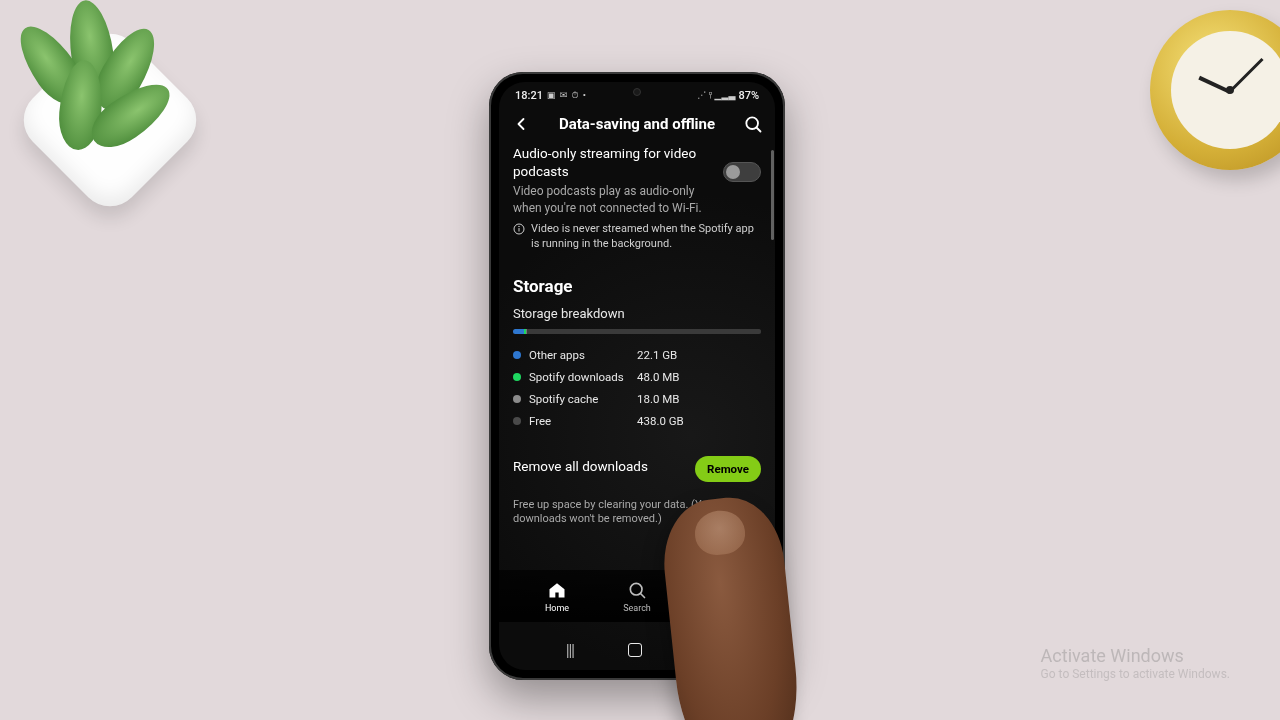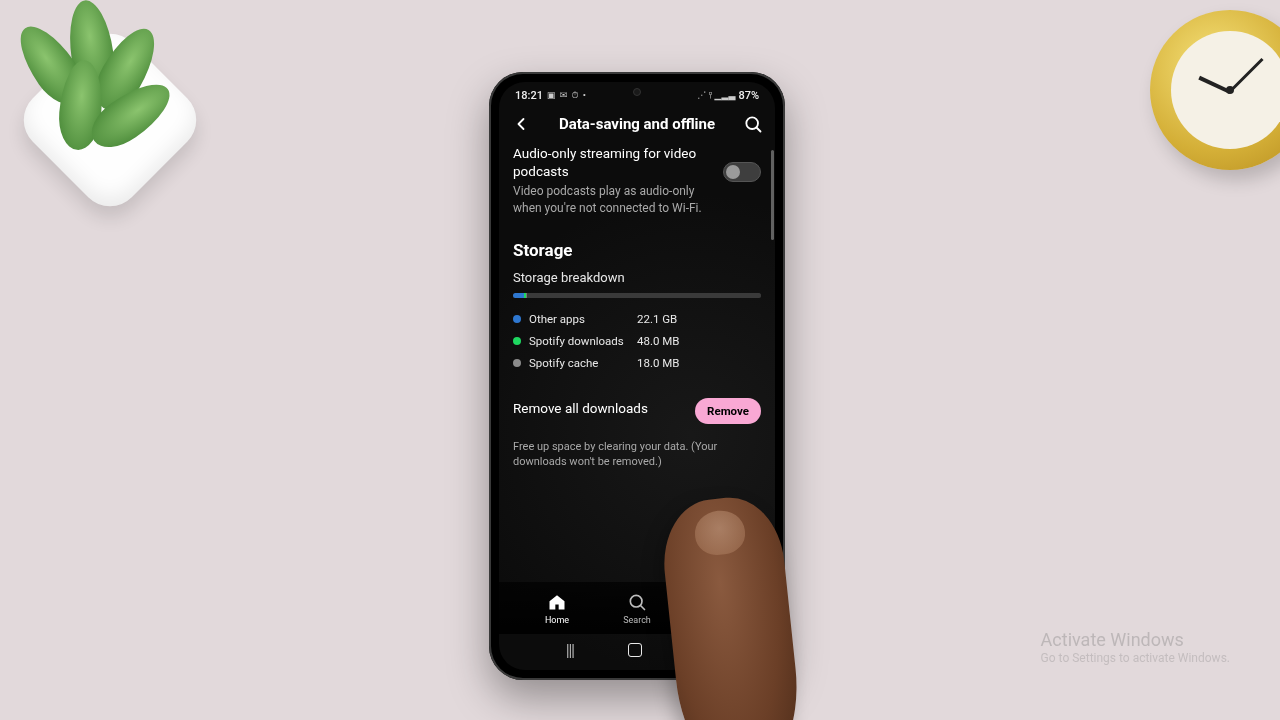--- a/index.html
+++ b/index.html
@@ -50,21 +50,21 @@
     width: 118px; height: 118px;
     border-radius: 50%;
     background: #f5f1e6;
     position: relative;
   }
   .clock .hand { position:absolute; left:50%; top:50%; background:#222; transform-origin: left center; }
   .clock .hh { width:34px; height:4px; transform: rotate(-155deg); }
   .clock .mm { width:46px; height:3px; transform: rotate(-45deg); }
   .clock .pin { position:absolute; left:calc(50% - 4px); top:calc(50% - 4px); width:8px; height:8px; border-radius:50%; background:#222;}
   .watermark {
-    position:absolute; right:50px; bottom:55px;
+    position:absolute; right:50px; bottom:39px;
     color: rgba(120,120,120,0.35);
     font-size: 18px;
     text-align:left;
     line-height:1.2;
   }
   .watermark .wm2 { font-size:12px; color: rgba(120,120,120,0.28); }
 
   
   .phone {
     position: absolute;
@@ -156,27 +156,27 @@
   .dot.gray{ background:#8b8b8b; }
   .dot.dim{ background:#4a4a4a; }
   .legend-label { width:100px; color:#e8e8e8; }
   .legend-value { color:#e8e8e8; }
 
   .action-row { display:flex; align-items:center; margin-top:18px; }
   .action-text { flex:1; }
   .action-title { font-size:13.5px; }
   .action-sub { font-size:11px; color:#a9a9a9; line-height:1.35; margin-top:2px; }
   .pill-btn {
-    background:#f9a8d4; color:#000; font-size:11.5px; font-weight:700;
+    background:#84cc16; color:#000; font-size:11.5px; font-weight:700;
     padding:6px 12px; border-radius:20px; flex:none;
     margin-top:6px;
   }
 
   .bottom-nav {
-    position:absolute; left:0; right:0; bottom:36px;
+    position:absolute; left:0; right:0; bottom:48px;
     height:52px;
     display:flex; justify-content:space-around; align-items:center;
     background: linear-gradient(to top, rgba(0,0,0,0.95), rgba(0,0,0,0.7));
     padding: 0 18px;
   }
   .nav-item { display:flex; flex-direction:column; align-items:center; gap:3px; font-size:9px; color:#bdbdbd; flex:1;}
   .nav-item.active { color:#fff; }
   .nav-item svg { display:block; }
   .nav-item.hidden-lib { opacity:0; }
 
@@ -266,20 +266,30 @@
     <div class="content">
       <div class="scroll-indicator"></div>
 
       <div class="setting-row">
         <div class="setting-text">
           <div class="setting-title">Audio-only streaming for video podcasts</div>
           <div class="setting-sub">Video podcasts play as audio-only when you're not connected to Wi-Fi.</div>
         </div>
         <div class="toggle"></div>
       </div>
+      <div class="info-row">
+        <span class="iicon">
+          <svg width="12" height="12" viewBox="0 0 24 24" fill="none" stroke="#cfcfcf" stroke-width="2">
+              <circle cx="12" cy="12" r="10"></circle>
+              <line x1="12" y1="10" x2="12" y2="17"></line>
+              <circle cx="12" cy="7" r="0.6" fill="#cfcfcf"></circle>
+            </svg>
+        </span>
+        <span>Video is never streamed when the Spotify app is running in the background.</span>
+      </div>
 
       <div class="section-header">Storage</div>
       <div class="sub-header">Storage breakdown</div>
 
       <div class="bar">
         <div class="seg-blue"></div>
         <div class="seg-green"></div>
         <div class="seg-gray"></div>
         <div class="seg-free"></div>
       </div>
@@ -293,20 +303,25 @@
         <div class="legend-row">
           <span class="dot green"></span>
           <span class="legend-label">Spotify downloads</span>
           <span class="legend-value">48.0 MB</span>
         </div>
         <div class="legend-row">
           <span class="dot gray"></span>
           <span class="legend-label">Spotify cache</span>
           <span class="legend-value">18.0 MB</span>
         </div>
+        <div class="legend-row">
+          <span class="dot dim"></span>
+          <span class="legend-label">Free</span>
+          <span class="legend-value">438.0 GB</span>
+        </div>
       </div>
 
       <div class="action-row">
         <div class="action-text">
           <div class="action-title">Remove all downloads</div>
         </div>
         <div class="pill-btn">Remove</div>
       </div>
 
       <div class="action-row" style="margin-top:14px;">

